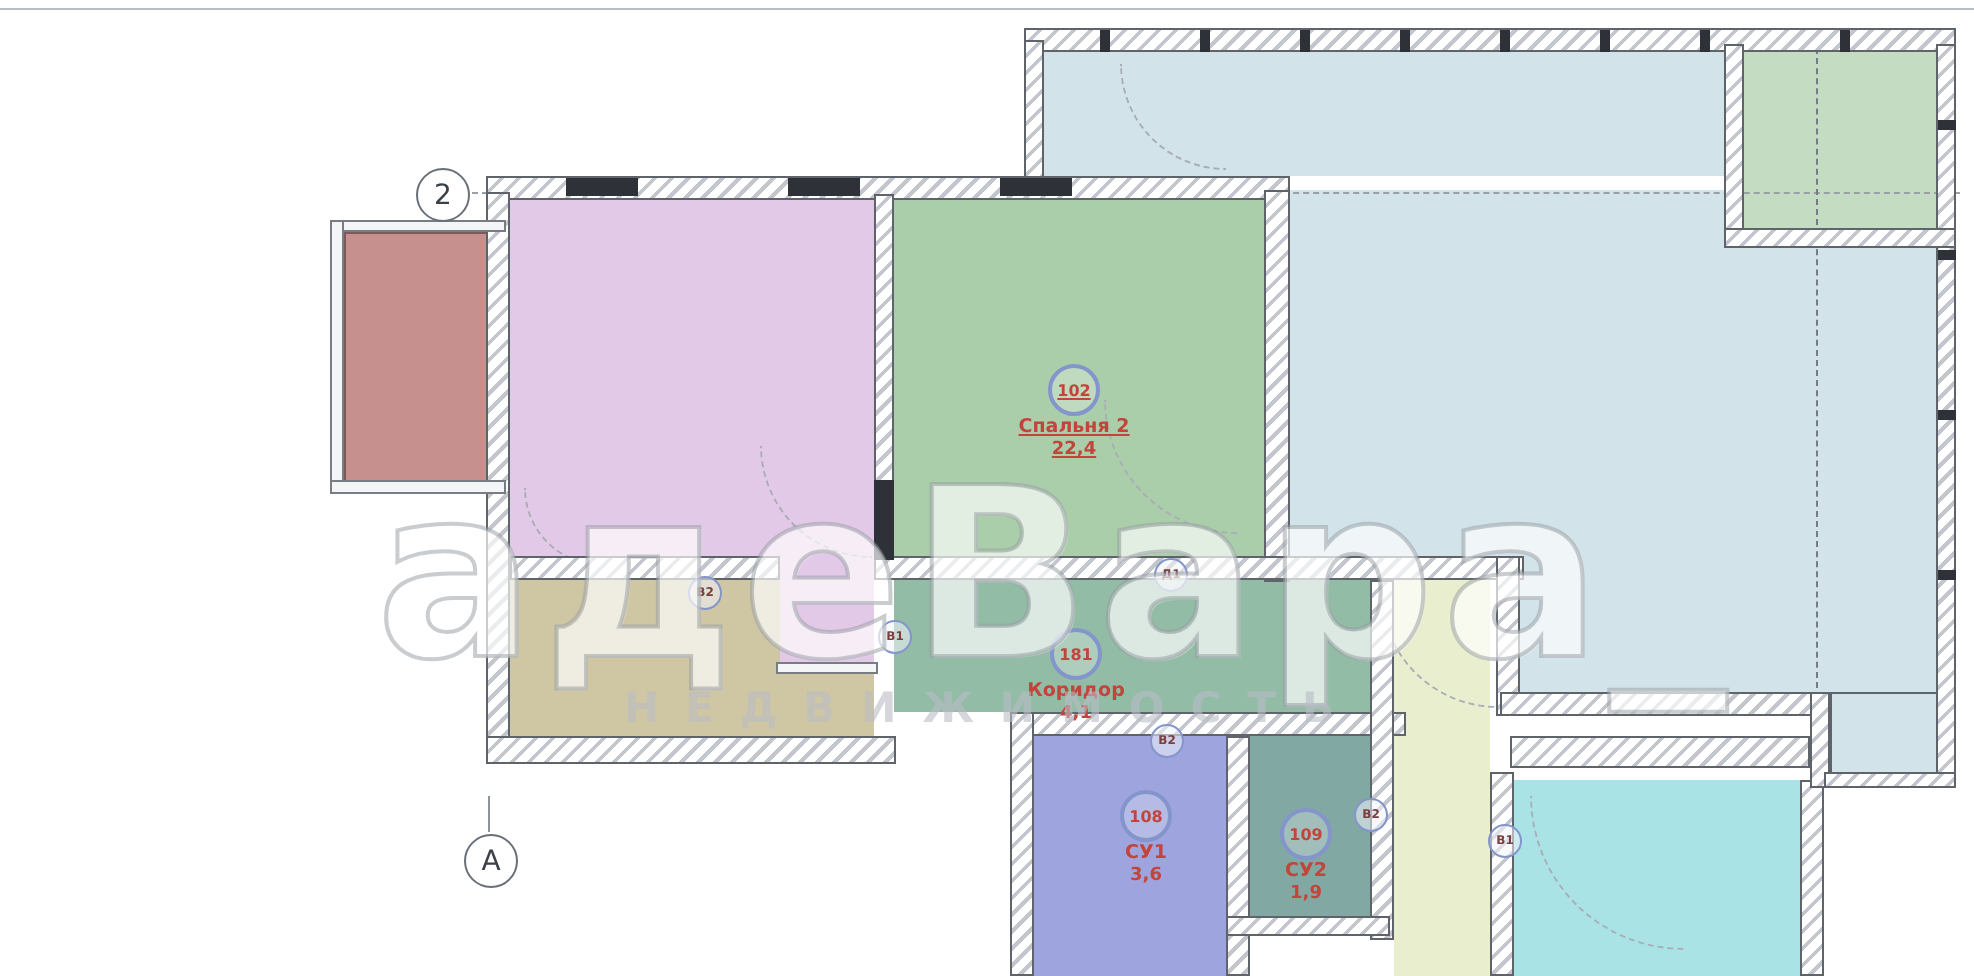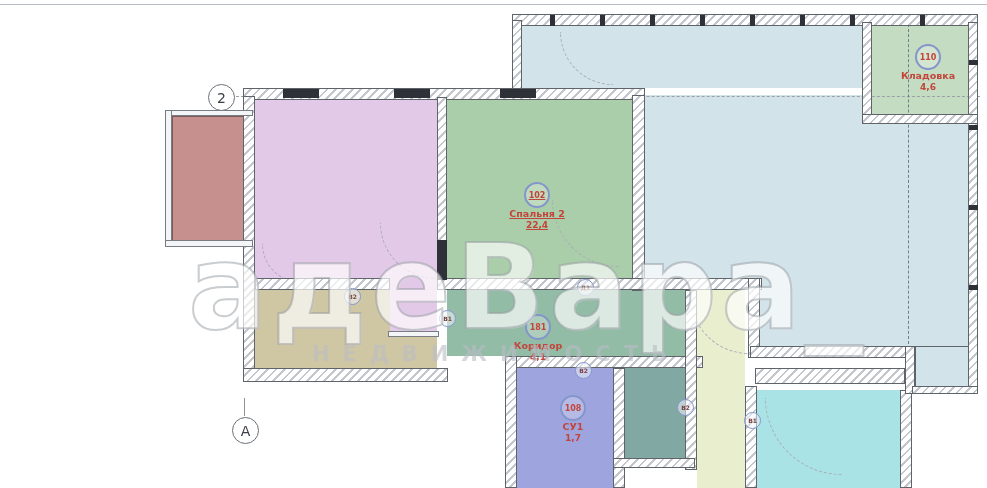--- a/index.html
+++ b/index.html
@@ -151,31 +151,31 @@
     <div class="room-name">Коридор</div>
     <div class="room-area">4,1</div>
   </div>
 
 
   <div class="room-label" style="left:513px;top:395px;">
     <div class="num-circle">
         <span>108</span>
       </div>
     <div class="room-name">СУ1</div>
-    <div class="room-area">1,7</div>
+    <div class="room-area">3,6</div>
   </div>
 
+  <div class="room-label" style="left:593px;top:404px;">
+    <div class="num-circle">
+        <span>109</span>
+      </div>
+    <div class="room-name">СУ2</div>
+    <div class="room-area">1,9</div>
+  </div>
 
-  <div class="room-label" style="left:868px;top:44px;">
-    <div class="num-circle">
-        <span>110</span>
-      </div>
-    <div class="room-name">Кладовка</div>
-    <div class="room-area">4,6</div>
-  </div>
 
 
   <div class="door-marker" style="left:344px;top:288px;">
       <span>В2</span>
     </div>
   <div class="door-marker" style="left:439px;top:310px;">
       <span>В1</span>
     </div>
   <div class="door-marker" style="left:577px;top:279px;">
       <span>Д1</span>

